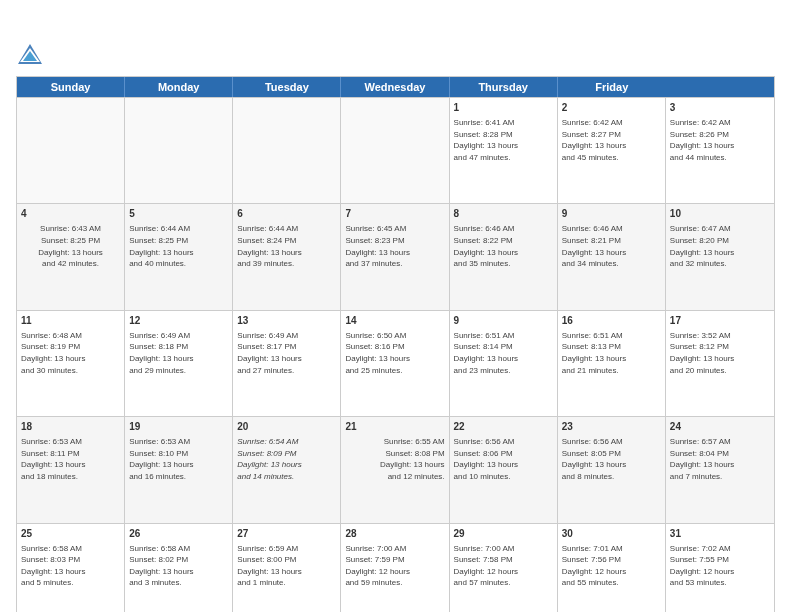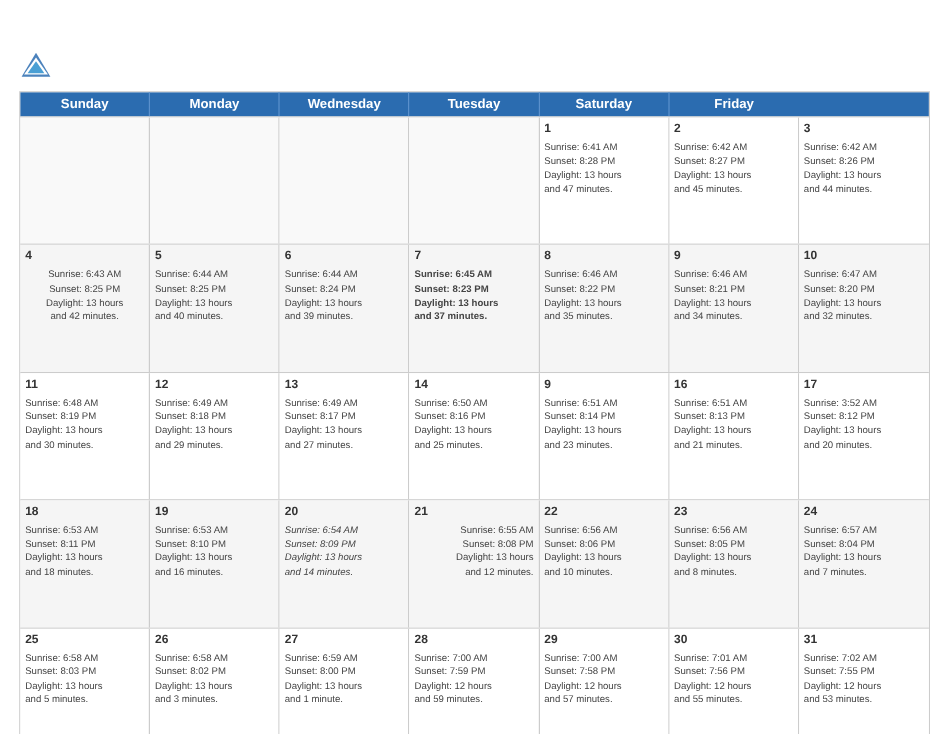--- a/index.html
+++ b/index.html
@@ -127,23 +127,23 @@
     <div class="title-block">
       <div class="title-month"></div>
       <div class="title-location"></div>
     </div>
   </div>
 
   <div class="calendar">
     <div class="cal-header">
     <div class="cal-header-cell">Sunday</div>
         <div class="cal-header-cell">Monday</div>
+        <div class="cal-header-cell">Tuesday</div>
         <div class="cal-header-cell">Wednesday</div>
-        <div class="cal-header-cell">Tuesday</div>
-        <div class="cal-header-cell">Saturday</div>
+        <div class="cal-header-cell">Thursday</div>
         <div class="cal-header-cell">Friday</div>
       </div>
     <div class="cal-body">
     <div class="cal-row">
           <div class="cal-cell empty"></div>
           <div class="cal-cell empty"></div>
           <div class="cal-cell empty"></div>
           <div class="cal-cell empty"></div>
           <div class="cal-cell">
             <div class="day-num">1</div>
@@ -184,21 +184,21 @@
           </div>
           <div class="cal-cell alt">
             <div class="day-num">6</div>
             <div class="cell-info" style="white-space: pre-line;">Sunrise: 6:44 AM
 Sunset: 8:24 PM
 Daylight: 13 hours
 and 39 minutes.</div>
           </div>
           <div class="cal-cell alt">
             <div class="day-num">7</div>
-            <div class="cell-info" style="white-space: pre-line; font-weight: bold;">Sunrise: 6:45 AM
+            <div class="cell-info" style="white-space: pre-line;">Sunrise: 6:45 AM
 Sunset: 8:23 PM
 Daylight: 13 hours
 and 37 minutes.</div>
           </div>
           <div class="cal-cell alt">
             <div class="day-num">8</div>
             <div class="cell-info" style="white-space: pre-line;">Sunrise: 6:46 AM
 Sunset: 8:22 PM
 Daylight: 13 hours
 and 35 minutes.</div>

